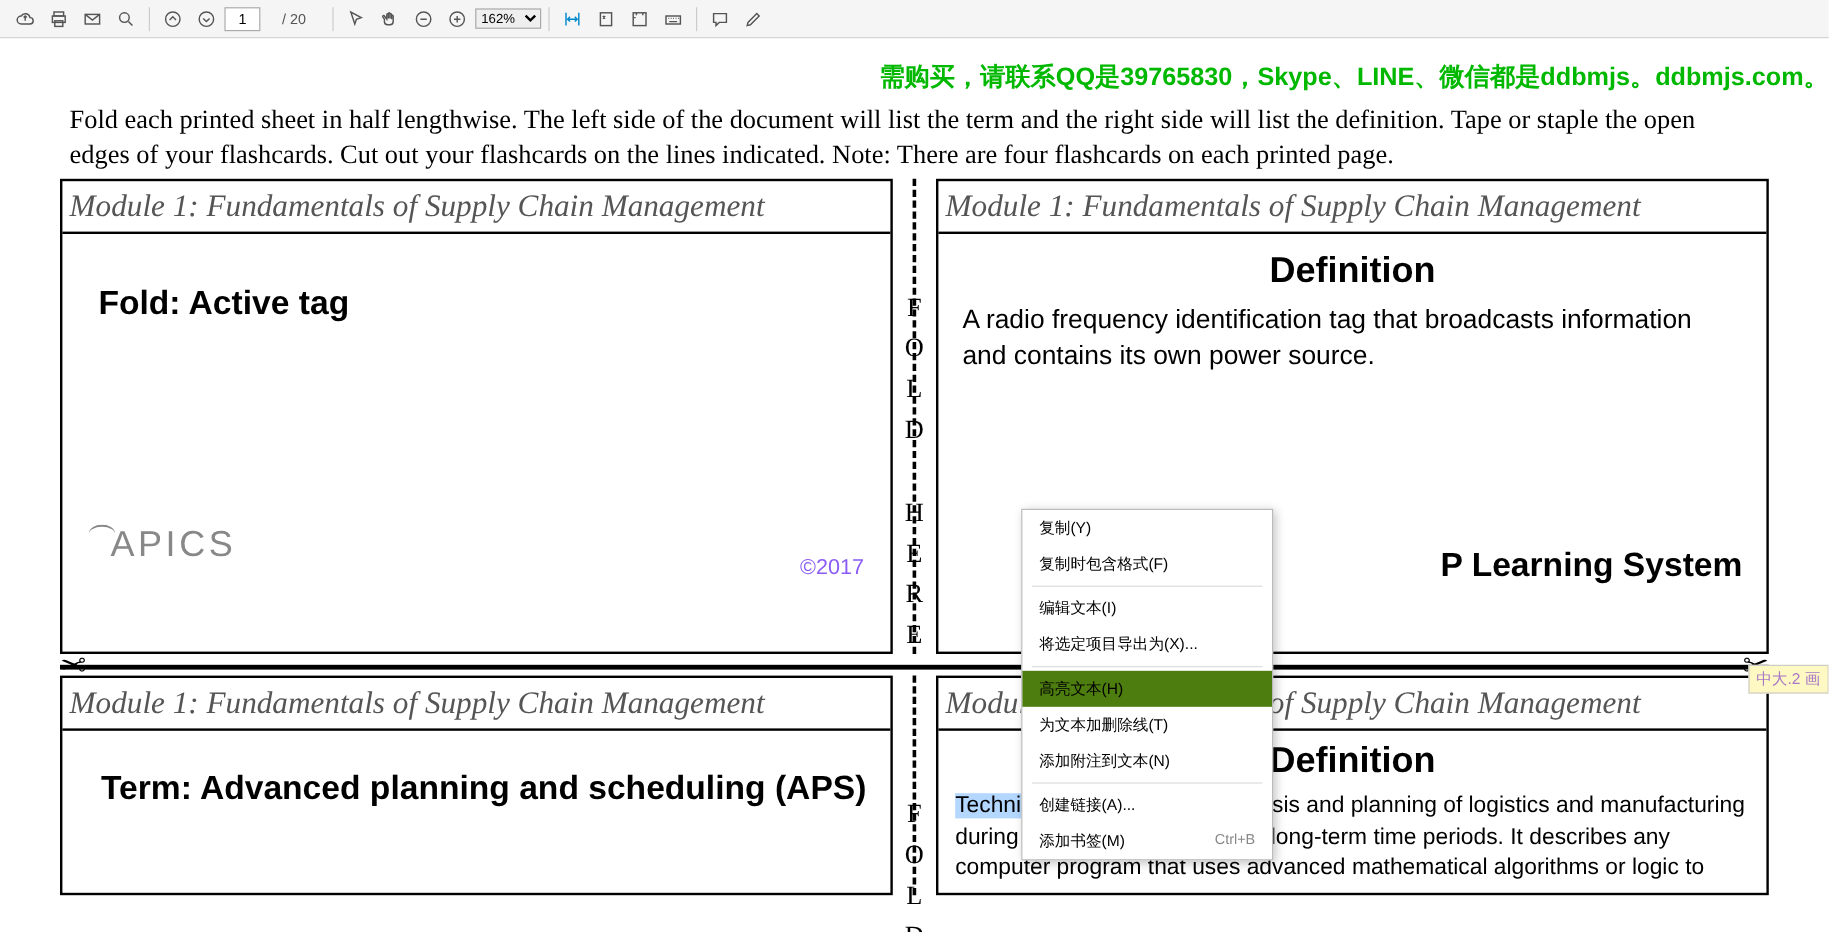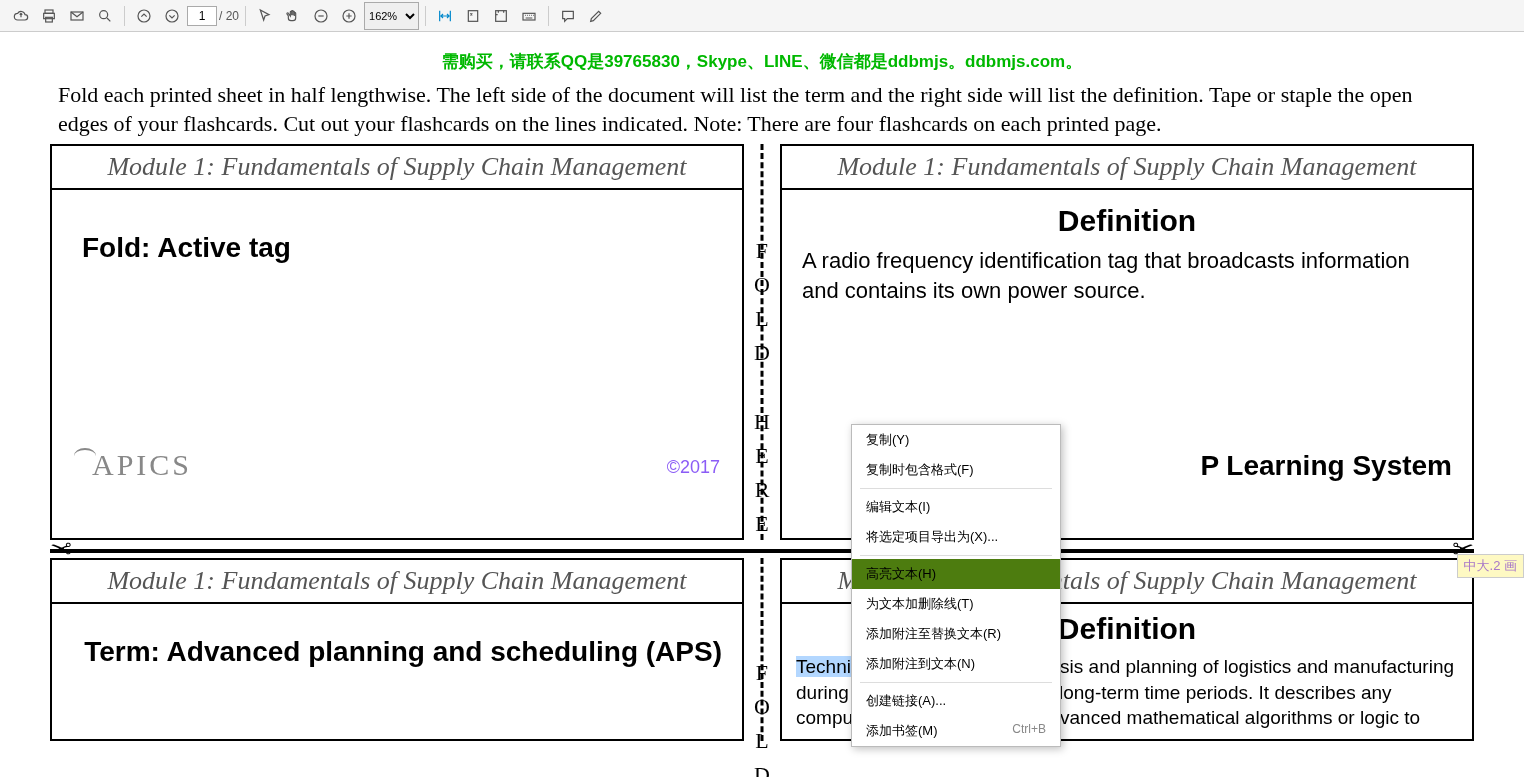--- a/index.html
+++ b/index.html
@@ -1,38 +1,38 @@
 <!DOCTYPE html>
 <html><head>
 <meta charset="utf-8">
 <style>
 *{box-sizing:border-box;margin:0;padding:0}
 body{font-family:Arial,sans-serif;background:#fff;width:1524px;height:777px;overflow:hidden;position:relative}
 .toolbar{height:32px;background:#f5f5f5;border-bottom:1px solid #ccc;display:flex;align-items:center;padding:0 8px;gap:2px}
 .tb-btn{width:26px;height:26px;display:flex;align-items:center;justify-content:center;cursor:pointer;color:#555;border-radius:2px}
 .tb-sep{width:1px;height:20px;background:#ccc;margin:0 4px}
 .page-input{width:30px;height:20px;text-align:center;border:1px solid #aaa;font-size:12px}
-.page-total{font-size:12px;color:#555;margin:0 0}
-.zoom-select{width:55px;height:28px;font-size:11px;border:1px solid #aaa}
+.page-total{font-size:12px;color:#555;margin:0 16px}
+.zoom-select{width:55px;height:17px;font-size:11px;border:1px solid #aaa}
 .content{position:relative;height:745px;overflow:hidden;background:#fff}
-.watermark{color:#00b800;font-weight:bold;font-size:17px;text-align:center;padding:18px 0 8px;font-family:"Microsoft YaHei",Arial}
+.watermark{color:#00b800;font-weight:bold;font-size:21px;text-align:right;padding:18px 0 8px;font-family:"Microsoft YaHei",Arial}
 .instructions{font-family:"Times New Roman",serif;font-size:22px;padding:0 58px 6px;line-height:1.3}
 .cards-area{position:relative;padding:0 50px}
 .card-row{display:flex;position:relative}
 .card{border:2px solid #000;flex:1;position:relative;background:#fff}
 .card-left{margin-right:18px}
 .card-right{margin-left:18px}
-.card-header{font-family:"Times New Roman",serif;font-style:italic;font-size:26px;text-align:center;color:#555;padding:6px;border-bottom:2px solid #000}
+.card-header{font-family:"Times New Roman",serif;font-style:italic;font-size:26px;color:#555;padding:6px;border-bottom:2px solid #000}
 .card-body{padding:14px 20px;min-height:300px;position:relative}
 .term{font-weight:bold;font-size:28px;padding:28px 10px}
 .def-title{font-weight:bold;font-size:30px;text-align:center;margin-bottom:8px}
 .def-text{font-size:22px;line-height:1.35}
 .fold-line{position:absolute;left:50%;top:0;bottom:0;border-left:3px dashed #000;transform:translateX(-50%)}
 .fold-letters{position:absolute;left:50%;transform:translateX(-50%);font-family:"Times New Roman",serif;font-size:22px;text-align:center;line-height:1.55}
-.apics-logo{position:absolute;bottom:8px;left:22px;font-family:Liberation Serif, serif;font-size:30px;color:#888;letter-spacing:3px}
+.apics-logo{position:absolute;bottom:24px;left:22px;font-family:Liberation Sans, sans-serif;font-size:30px;color:#888;letter-spacing:3px}
 .apics-logo::before{content:"";display:inline-block;width:22px;height:14px;border-top:2px solid #888;border-radius:50% 50% 0 0;margin-right:-4px;vertical-align:top}
 .copyright{position:absolute;bottom:12px;right:22px;color:#8b5cf6;font-size:18px}
 .learning-sys{position:absolute;bottom:8px;right:20px;font-weight:bold;font-size:28px}
 .cut-line{position:relative;height:14px;margin:2px 0}
 .cut-line::before{content:"";position:absolute;left:0;right:0;top:50%;border-top:4px solid #000}
 .scissor{position:absolute;top:-8px;font-size:26px}
 .scissor.left{left:0;transform:scaleX(-1)}
 .scissor.right{right:0}
 .context-menu{position:absolute;background:#fff;border:1px solid #bbb;box-shadow:2px 2px 8px rgba(0,0,0,0.25);font-size:13px;min-width:210px;z-index:100;font-family:"Microsoft YaHei",Arial}
 .cm-item{padding:6px 14px;cursor:pointer;display:flex;justify-content:space-between;align-items:flex-start}
@@ -225,23 +225,20 @@
         <span>将选定项目导出为(X)...</span>
       </div>
     <div class="cm-sep"></div>
     <div class="cm-item hover">
         <span>高亮文本(H)</span>
       </div>
     <div class="cm-item">
         <span>为文本加删除线(T)</span>
       </div>
     <div class="cm-item">
-        <span>添加附注至替换文本(R)</span>
-      </div>
-    <div class="cm-item">
         <span>添加附注到文本(N)</span>
       </div>
     <div class="cm-sep"></div>
     <div class="cm-item">
         <span>创建链接(A)...</span>
       </div>
     <div class="cm-item">
         <span>添加书签(M)</span>
         <span class="cm-shortcut">Ctrl+B</span>
       </div>

